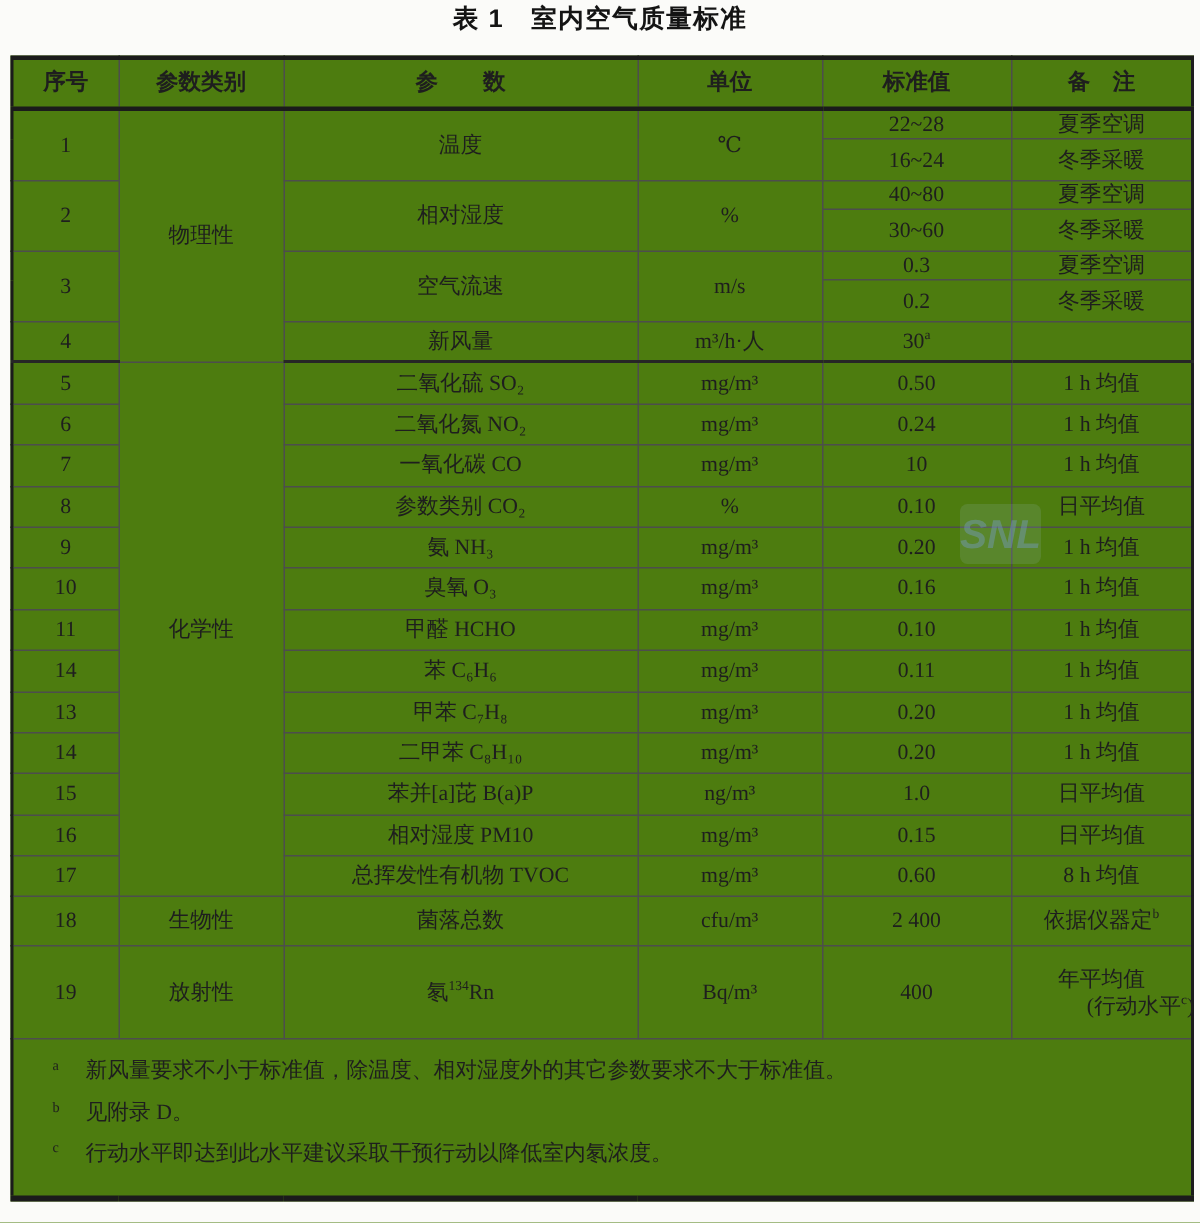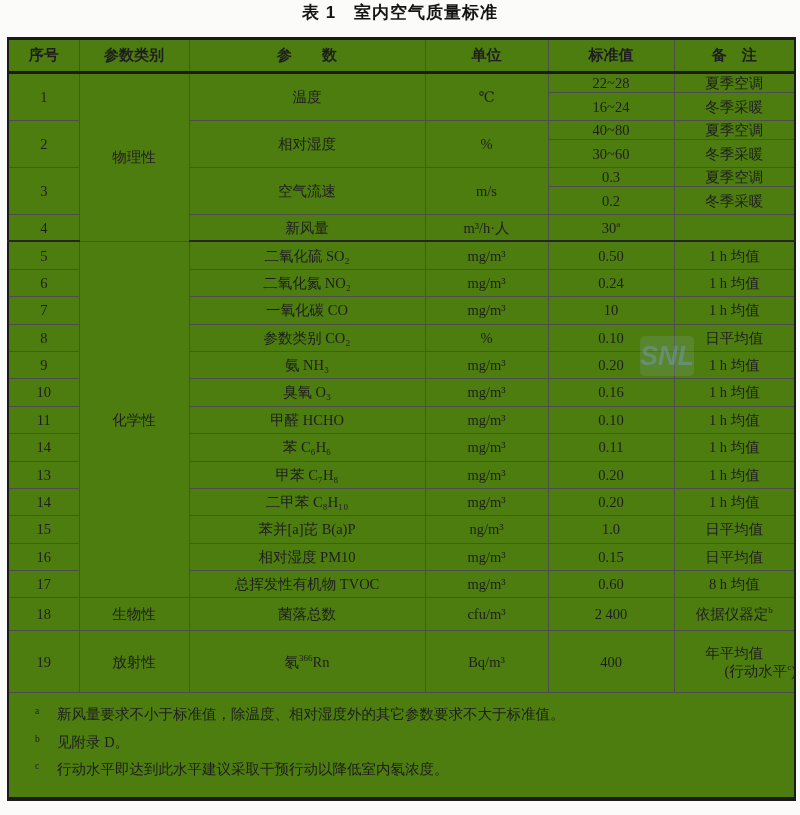--- a/index.html
+++ b/index.html
@@ -269,21 +269,21 @@
       <td>生物性</td>
       <td>菌落总数</td>
       <td>cfu/m³</td>
       <td>2 400</td>
       <td><span>依据仪器定</span><sup class="mk">b</sup></td>
     </tr>
 
     <tr>
       <td class="h-r19">19</td>
       <td>放射性</td>
-      <td><span>氡</span><sup class="mk">366</sup><span>Rn</span></td>
+      <td><span>氡</span><sup class="mk">134</sup><span>Rn</span></td>
       <td>Bq/m³</td>
       <td>400</td>
       <td>
         <div>年平均值</div>
         <div class="rem2"><span>(行动水平</span><sup class="mk">c</sup><span>)</span></div>
       </td>
     </tr>
 
     <tr>
       <td class="fncell" colspan="6">

